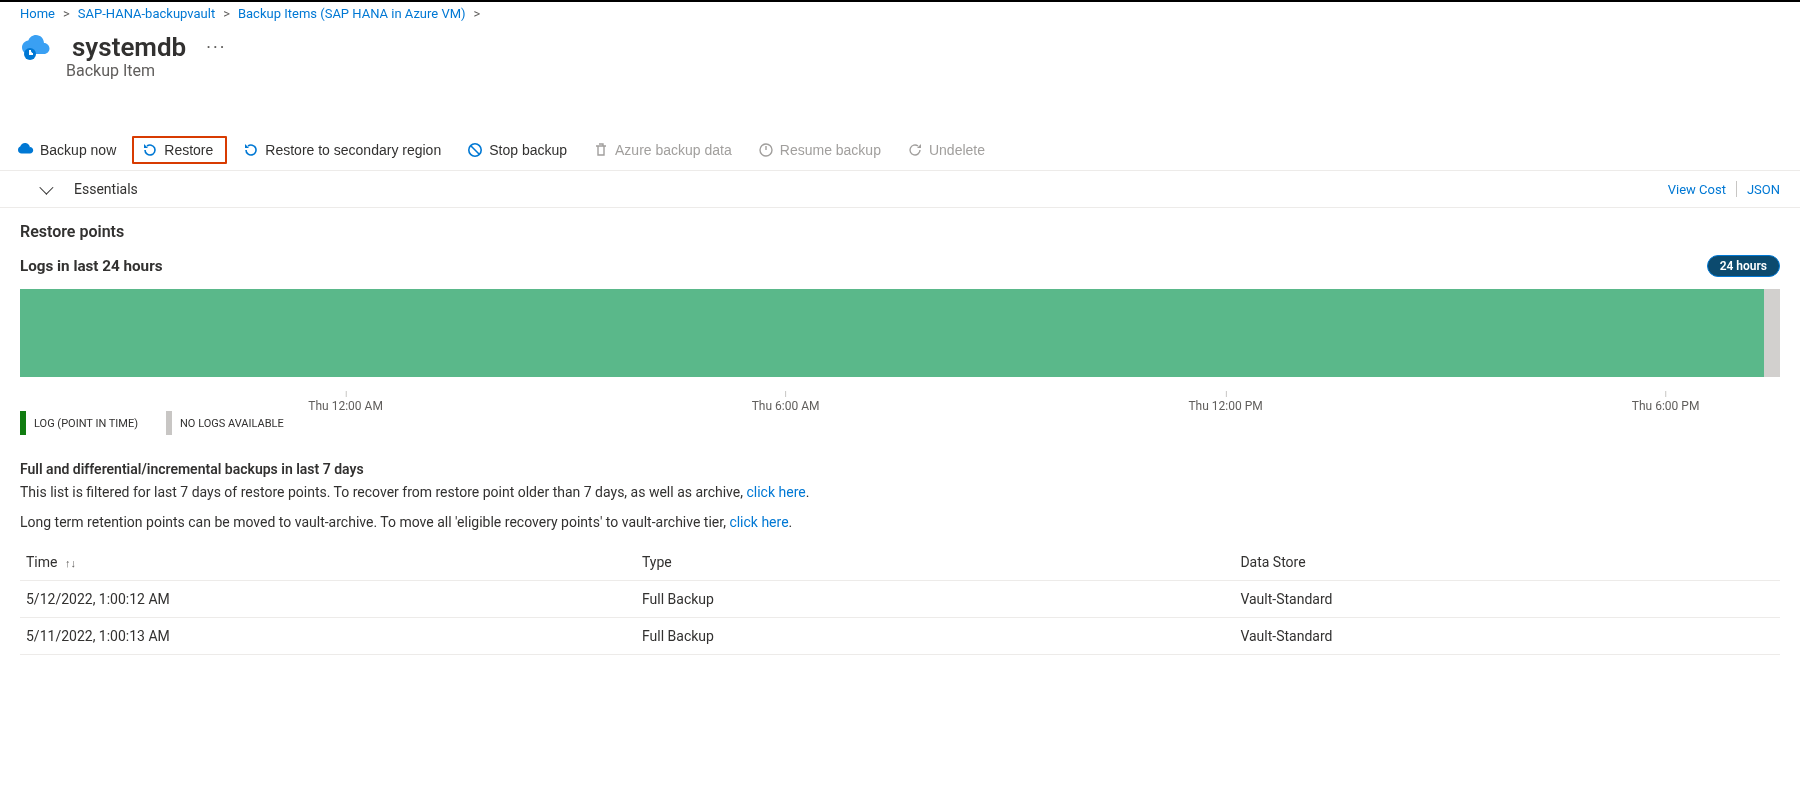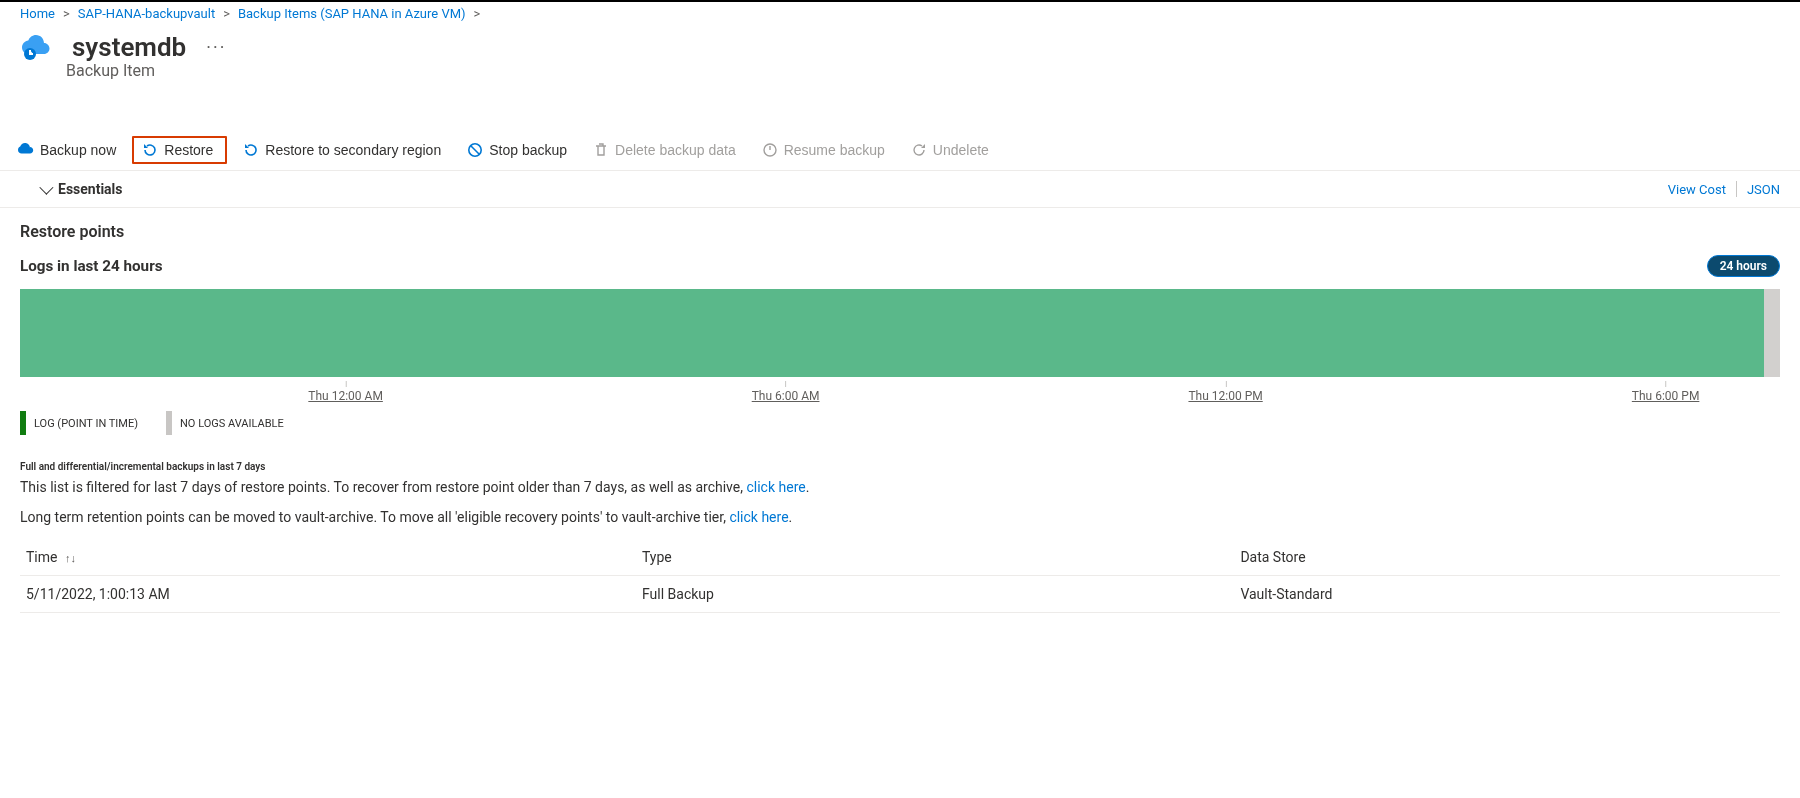--- a/index.html
+++ b/index.html
@@ -81,31 +81,31 @@
 
   
   .essentials-bar {
     display: flex;
     align-items: center;
     justify-content: space-between;
     padding: 10px 20px 10px 40px;
     border-bottom: 1px solid #edebe9;
   }
   .essentials-left {
-    display: flex; align-items: center; gap: 8px;
-    font-size: 14px; font-weight: 700;
+    display: flex; align-items: center; gap: 24px;
+    font-size: 14px; font-weight: 400;
     cursor: pointer;
   }
   .essentials-right { display: flex; align-items: center; gap: 10px; font-size: 13px; }
   .essentials-right .divider { width:1px; height:16px; background:#c8c6c4; }
 
   
   .section { padding: 14px 20px 0 20px; }
   .section h2 { font-size: 16px; font-weight: 600; margin-bottom: 14px; }
-  .section h3 { font-size: 10px; font-weight: 600; }
+  .section h3 { font-size: 14px; font-weight: 600; }
 
   .logs-header {
     display: flex; align-items: center; justify-content: space-between;
     padding: 0 20px;
   }
   .pill {
     background: #0c4a6e;
     color: #fff;
     border-radius: 999px;
     padding: 3px 12px;
@@ -124,23 +124,22 @@
   .timeline-ticks {
     position: relative;
     height: 26px;
     margin-top: 2px;
     font-size: 12px;
     color: #605e5c;
   }
   .tick {
     position: absolute;
     transform: translateX(-50%);
-    top: 10px;
+    top: 20px;
     white-space: nowrap;
-    text-decoration: underline;
   }
   .tick::before {
     content: "";
     position: absolute;
     left: 50%; top: -8px;
     width: 1px; height: 6px;
     background: #c8c6c4;
   }
 
   
@@ -242,21 +241,21 @@
     </span>
     <span>Stop backup</span>
   </button>
 
   <button class="tool-btn disabled">
     <span class="ico">
       <svg viewBox="0 0 16 16" width="16" height="16">
           <path fill="none" stroke="#a19f9d" stroke-width="1.4" d="M3 4h10M5 4v9h6V4M6 2h4v2"></path>
         </svg>
     </span>
-    <span>Delete backup data</span>
+    <span>Azure backup data</span>
   </button>
 
   <button class="tool-btn disabled">
     <span class="ico">
       <svg viewBox="0 0 16 16" width="16" height="16">
           <circle cx="8" cy="8" r="6" fill="none" stroke="#a19f9d" stroke-width="1.4"></circle>
           <path d="M8 4v4" stroke="#a19f9d" stroke-width="1.4"></path>
         </svg>
     </span>
     <span>Resume backup</span>
@@ -338,18 +337,23 @@
       <th style="width:34%;">
         <span>Type</span>
       </th>
       <th>
         <span>Data Store</span>
       </th>
     </tr>
   </thead>
   <tbody id="rp-body">
       <tr>
+        <td>5/12/2022, 1:00:12 AM</td>
+        <td>Full Backup</td>
+        <td>Vault-Standard</td>
+      </tr>
+      <tr>
         <td>5/11/2022, 1:00:13 AM</td>
         <td>Full Backup</td>
         <td>Vault-Standard</td>
       </tr>
     </tbody>
 </table>
 
 </body></html>

